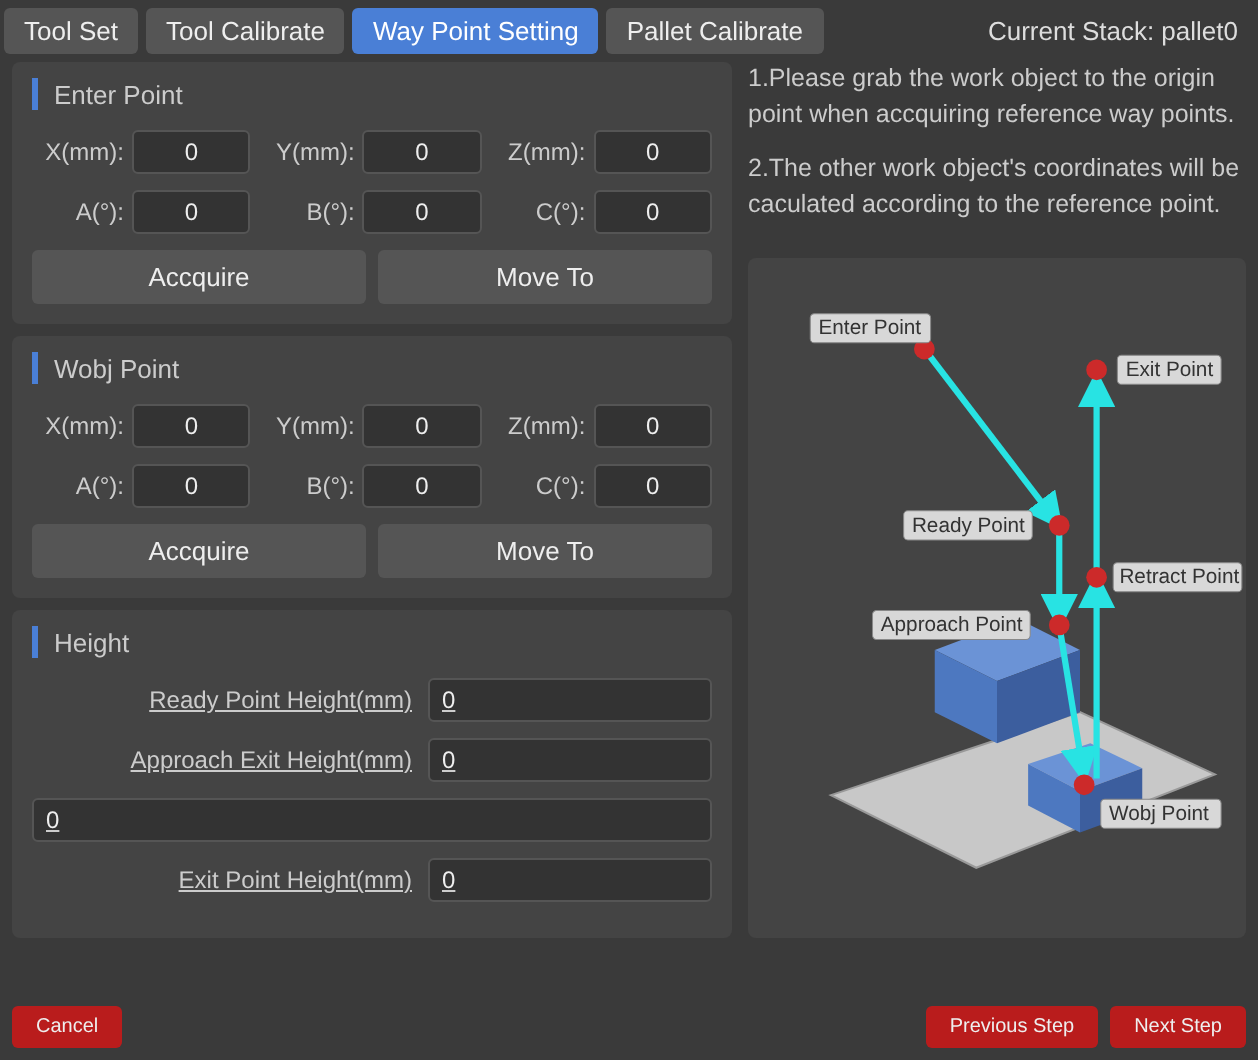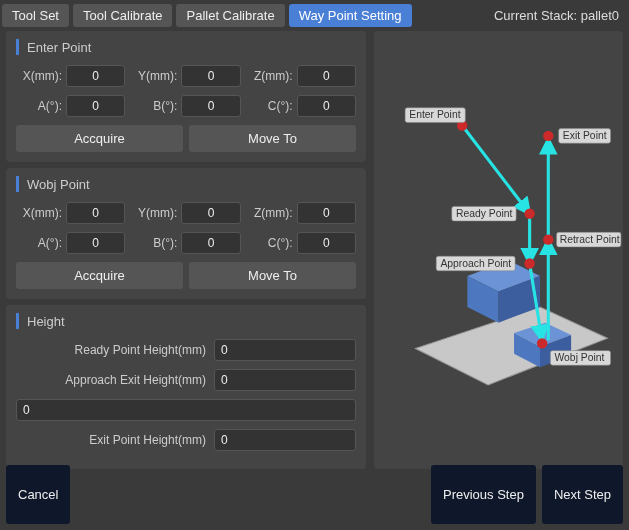--- a/index.html
+++ b/index.html
@@ -112,20 +112,21 @@
     padding: 6px 0;
     border-radius: 3px;
     cursor: pointer;
     font-size: 13px;
   }
   .height-row {
     display: flex;
     align-items: center;
     gap: 8px;
     margin-bottom: 8px;
+    text-decoration: underline;
   }
   .height-row label {
     width: 190px;
     text-align: right;
     font-size: 12px;
   }
   .height-row .inp {
     flex: 1;
     text-align: left;
   }
@@ -152,46 +153,46 @@
     position: absolute;
     bottom: 0;
     left: 0;
     right: 0;
     display: flex;
     padding: 6px;
     gap: 6px;
   }
   .footer .spacer { flex: 1; }
   .btn-sm {
-    background: #0f172a;
+    background: #b91c1c;
     border: none;
     color: #eee;
-    padding: 22px 12px;
+    padding: 5px 12px;
     border-radius: 3px;
     cursor: pointer;
-    font-size: 13px;
+    font-size: 10px;
   }
   .dlabel {
     fill: #333;
     font-size: 10px;
   }
   .dlabel-box {
     fill: #d8d8d8;
     stroke: #888;
     stroke-width: 0.5;
   }
 </style>
 </head>
 <body>
 
 <div class="topbar">
   <div class="tab">Tool Set</div>
   <div class="tab">Tool Calibrate</div>
+  <div class="tab active">Way Point Setting</div>
   <div class="tab">Pallet Calibrate</div>
-  <div class="tab active">Way Point Setting</div>
   <div class="stack-label">Current Stack: pallet0</div>
 </div>
 
 <div class="content">
   <div class="left-col">
 
     <div class="group">
       <div class="group-title">Enter Point</div>
       <div class="row">
         <div class="field">
@@ -278,20 +279,24 @@
       </div>
       <div class="height-row">
         <label>Exit Point Height(mm)</label>
         <input class="inp" value="0" style="">
       </div>
     </div>
 
   </div>
 
   <div class="right-col">
+    <div class="instructions">
+      <p>1.Please grab the work object to the origin point when accquiring reference way points.</p>
+      <p>2.The other work object's coordinates will be caculated according to the reference point.</p>
+    </div>
     <div class="diagram-box">
       <svg viewBox="0 0 240 310">
 
         <polygon points="40,250 160,210 225,240 110,285" fill="#c8c8c8" stroke="#999"></polygon>
 
         <polygon points="90,180 130,165 160,180 120,195" fill="#6b93d6"></polygon>
         <polygon points="90,180 120,195 120,225 90,210" fill="#4d78c0"></polygon>
         <polygon points="120,195 160,180 160,210 120,225" fill="#3c5e9e"></polygon>
 
         <polygon points="135,235 165,225 190,237 160,248" fill="#6b93d6"></polygon>

